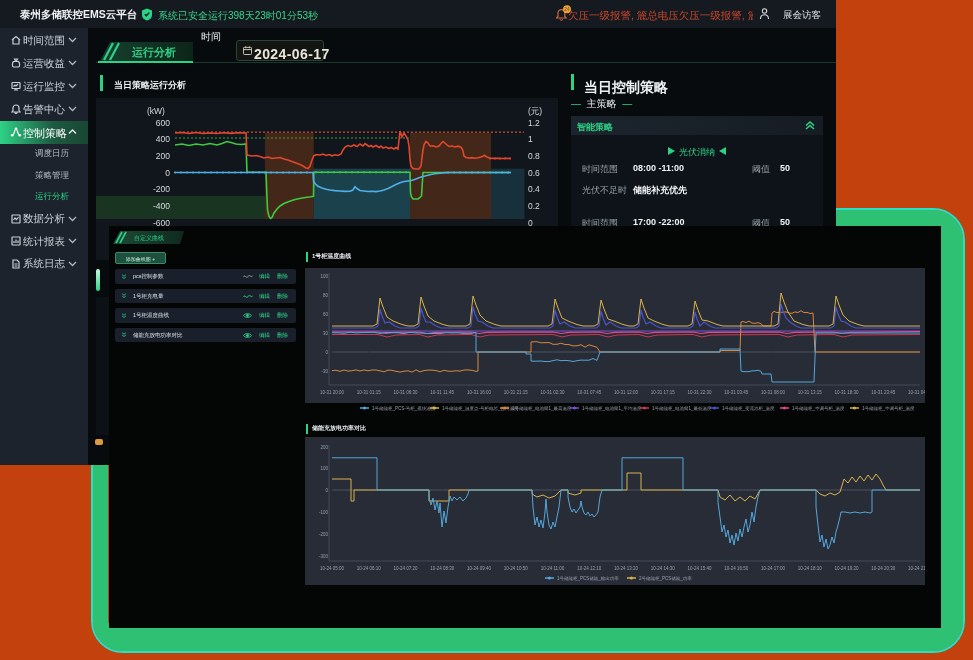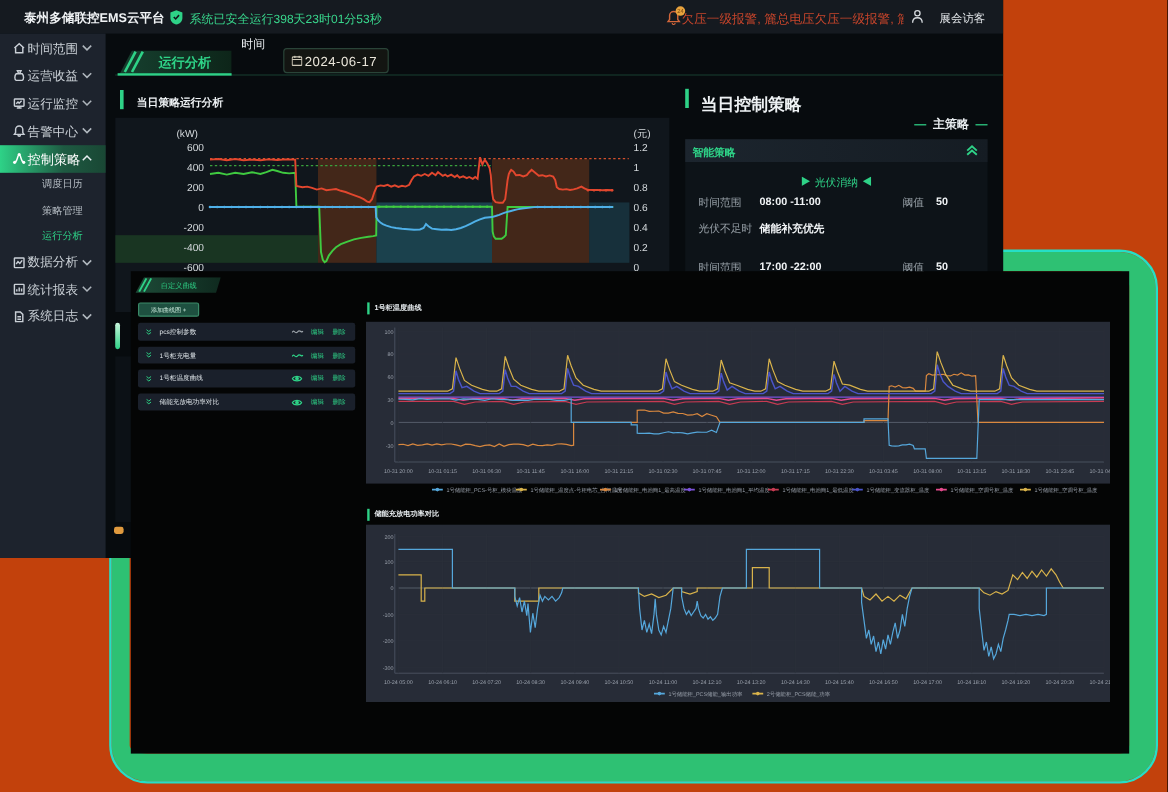--- a/index.html
+++ b/index.html
@@ -114,31 +114,31 @@
         <polygon points="12,0 95,0 95,19 2,19" fill="url(#tabg2)"></polygon>
 <path d="M6 18 L15 1 M12 18 L21 1" stroke="#2ed287" stroke-width="2.2"></path>
 <text x="34" y="14" font-size="11" font-weight="bold" fill="#2ed287">运行分析</text>
 </svg>
       <div class="abs" style="left:201px;top:30px;font-size:10px;color:#e8ecef">时间</div>
       <div class="abs" style="left:236px;top:40px;width:88px;height:21px;background:#131512;border:1px solid #2a4438;border-radius:3px"></div>
       <svg class="abs" style="left:243px;top:46px" width="9" height="9" viewBox="0 0 10 10" fill="none" stroke="#cfc9b8" stroke-width="1.1">
         <rect x="0.5" y="1.5" width="9" height="8" rx="1"></rect>
         <path d="M0.5 4 h9 M3 0.5 v2 M7 0.5 v2"></path>
       </svg>
-      <div class="abs" style="left:254px;top:46px;font-size:11px;letter-spacing:0.4px;color:#eae6da;font-weight:normal">2024-06-17</div>
+      <div class="abs" style="left:254px;top:46px;font-size:14px;letter-spacing:0.4px;color:#eae6da;font-weight:bold">2024-06-17</div>
       <div class="abs" style="left:96px;top:62px;width:740px;height:1px;background:#17382c"></div>
       <div class="abs" style="left:98px;top:61px;width:95px;height:1.5px;background:#2ed287"></div>
       <div class="abs" style="left:100px;top:75px;width:2.5px;height:16px;background:#2ed287"></div>
       <div class="abs" style="left:114px;top:79px;font-size:9px;font-weight:bold;color:#eef2f4">当日策略运行分析</div>
       <div class="abs" style="left:96px;top:269px;width:4px;height:22px;border-radius:2px;background:linear-gradient(180deg,#c8f7dd,#2ed287)"></div>
       <div class="abs" style="left:96px;top:297px;width:14px;height:138px;background:#0c1116"></div>
       <div class="abs" style="left:95px;top:439px;width:8px;height:6px;border-radius:2px;background:#e09a3e"></div>
       <div class="abs" style="left:571px;top:74px;width:2.5px;height:16px;background:#2ed287"></div>
       <div class="abs" style="left:584px;top:79px;font-size:14px;font-weight:bold;color:#eef2f4">当日控制策略</div>
-      <div class="abs" style="left:571px;top:97px;width:252px;text-align:right;font-size:10px;font-weight:bold;color:#e8ecef"><span style="color:#2ed287">—</span>&nbsp; 主策略 &nbsp;<span style="color:#2ed287">—</span></div>
+      <div class="abs" style="left:571px;top:97px;width:252px;text-align:left;font-size:10px;font-weight:normal;color:#e8ecef"><span style="color:#2ed287">—</span>&nbsp; 主策略 &nbsp;<span style="color:#2ed287">—</span></div>
       <div class="abs" style="left:571px;top:116px;width:252px;height:19px;background:linear-gradient(90deg,#1c252e,#151c23)"></div>
       <div class="abs" style="left:577px;top:121px;font-size:9px;font-weight:bold;color:#2ed287">智能策略</div>
       <svg class="abs" style="left:804px;top:119px" width="12" height="12" viewBox="0 0 12 12" fill="none" stroke="#2ed287" stroke-width="1.6">
         <path d="M2 6.5 L6 3 L10 6.5 M2 10 L6 6.5 L10 10"></path>
       </svg>
       <div class="abs" style="left:571px;top:135px;width:252px;height:105px;background:#0d1318"></div>
       <div class="abs" style="left:571px;top:146px;width:252px;text-align:center;font-size:9px;font-weight:normal;color:#2ed287">光伏消纳</div>
       <svg class="abs" style="left:668px;top:147px" width="7" height="8" viewBox="0 0 7 8">
         <polygon points="0,0 7,4 0,8" fill="#2ed287"></polygon>
       </svg>

